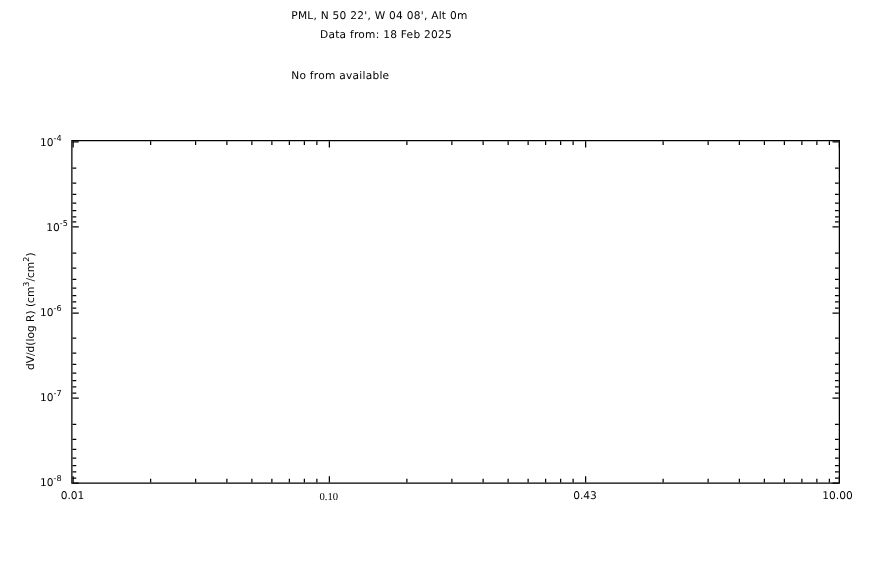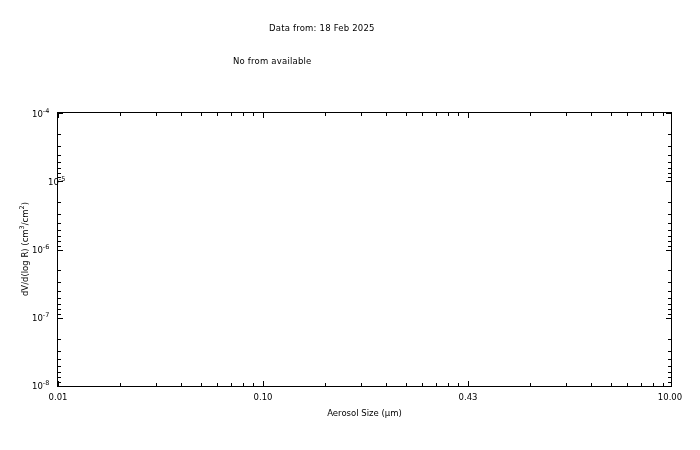--- a/index.html
+++ b/index.html
@@ -16,21 +16,21 @@
     color: #000000;
     overflow: hidden;
   }
   .hdr {
     position: absolute;
     font-size: 8.5px;
     white-space: nowrap;
     letter-spacing: 0.2px;
   }
   #title-line1 { left: 233px; top: 8px; }
-  #title-line2 { left: 251px; top: 23px; padding-left: 18px; }
+  #title-line2 { left: 238px; top: 23px; padding-left: 18px; }
   #nodata      { left: 233px; top: 56px; }
 
   
   #plot-frame {
     position: absolute;
     left: 57px;
     top: 112px;
     width: 615px;
     height: 275px;
     border: 1px solid #000000;
@@ -91,20 +91,21 @@
     text-align: center;
     margin-left: 24px;
   }
   .sub { font-size: 6.5px; vertical-align: super; }
 </style>
 </head>
 <body>
 
 <div id="page">
 
+  <div class="hdr" id="title-line1">PML, N 50 22', W 04 08', Alt 0m</div>
   <div class="hdr" id="title-line2">Data from: 18 Feb 2025</div>
   <div class="hdr" id="nodata">No from available</div>
 
   <div id="plot-frame">
 
     <div class="tick tick-b" style="left:0px;"></div>
     <div class="tick tick-b" style="left:205px;"></div>
     <div class="tick tick-b" style="left:410px;"></div>
     <div class="tick tick-b" style="left:613px;"></div>
 
@@ -230,26 +231,25 @@
     <div class="tick tick-r minor" style="top:226px;"></div>
     <div class="tick tick-r minor" style="top:238px;"></div>
     <div class="tick tick-r minor" style="top:246px;"></div>
     <div class="tick tick-r minor" style="top:253px;"></div>
     <div class="tick tick-r minor" style="top:259px;"></div>
     <div class="tick tick-r minor" style="top:264px;"></div>
     <div class="tick tick-r minor" style="top:269px;"></div>
   </div>
 
   <div class="xlab" style="left:58px;  top:392px;">0.01</div>
-  <div class="xlab" style="left:263px; top:392px;">0.10</div>
+  <div class="xlab" style="left:263px; top:392px;font-family:Liberation Serif, serif;">0.10</div>
   <div class="xlab" style="left:468px; top:392px;">0.43</div>
   <div class="xlab" style="left:670px; top:392px;">10.00</div>
 
   <div class="ylab" style="left:32px; top:113px;"><span>10</span><sup>-4</sup></div>
-  <div class="ylab" style="left:48px; top:181px;"><span>10</span><sup>-5</sup></div>
+  <div class="ylab" style="left:37px; top:181px;"><span>10</span><sup>-5</sup></div>
   <div class="ylab" style="left:32px; top:249px;"><span>10</span><sup>-6</sup></div>
   <div class="ylab" style="left:32px; top:317px;"><span>10</span><sup>-7</sup></div>
   <div class="ylab" style="left:32px; top:385px;"><span>10</span><sup>-8</sup></div>
 
-  <div id="xaxis-title">Aerosol Size (µm)</div>
   <div id="yaxis-title">dV/d(log R) (cm<span class="sub">3</span>/cm<span class="sub">2</span>)</div>
 
 </div>
 
 </body></html>

